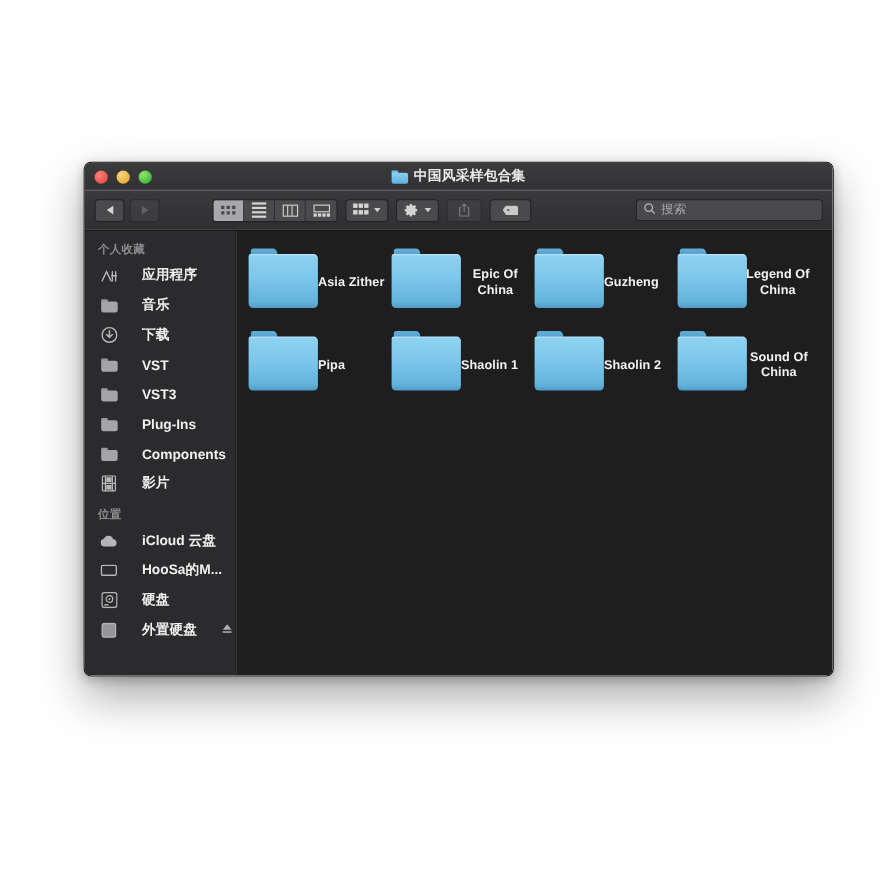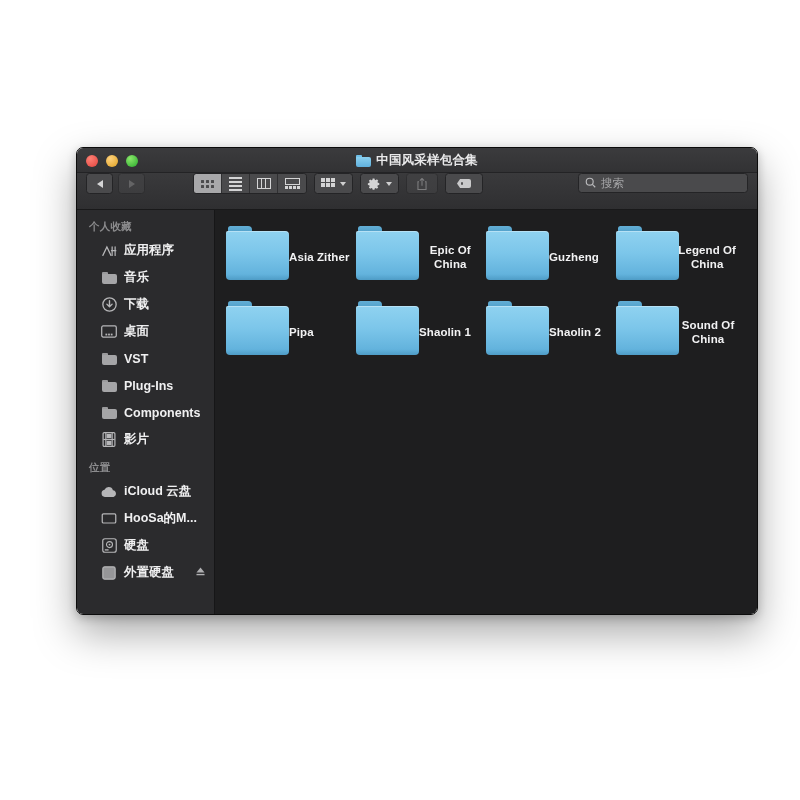--- a/index.html
+++ b/index.html
@@ -90,20 +90,21 @@
     font-weight: bold;
     letter-spacing: .2px;
   }
 
   
   .toolbar {
     height: 37px;
     background: linear-gradient(#3a3a3c, #2f2f31);
     border-bottom: 1px solid #19191a;
     display: flex;
+    align-items: center;
     padding: 0 9px;
     gap: 7px;
     flex: 0 0 auto;
   }
 
   .btn {
     background: #4a4a4c;
     border: 1px solid #242426;
     border-radius: 3.5px;
     height: 21px;
@@ -243,22 +244,22 @@
     font-size: 10.5px;
     font-weight: bold;
     padding: 3px 0 3px 12px;
     letter-spacing: .2px;
   }
   .sec-head.second { padding-top: 8px; }
   .side-item {
     height: 27px;
     display: flex;
     align-items: center;
-    gap: 7px;
-    padding-left: 24px;
+    gap: 22px;
+    padding-left: 14px;
     padding-right: 8px;
     color: #f0f0f1;
     font-size: 12.5px;
     font-weight: bold;
     white-space: nowrap;
   }
   .side-ico {
     width: 16px; height: 16px;
     flex: 0 0 auto;
     display: flex;
@@ -481,39 +482,34 @@
       <div class="side-item">
         <span class="side-ico">
           <svg width="15" height="15" viewBox="0 0 16 16" fill="none">
             <circle cx="8" cy="8" r="7.1" stroke="#b6b6b8" stroke-width="1.4"></circle>
             <path d="M8 4v6.2M5.2 7.6 8 10.4l2.8-2.8" stroke="#b6b6b8" stroke-width="1.5" stroke-linecap="round" stroke-linejoin="round" fill="none"></path>
           </svg>
         </span>
         <span>下载</span>
       </div>
 
-      <div class="side-item">
-        <span class="side-ico">
-          <svg width="16" height="13" viewBox="0 0 18 14" fill="none">
-            <rect x="0.8" y="0.8" width="16.4" height="12.4" rx="1.6" stroke="#b6b6b8" stroke-width="1.4"></rect>
-            <rect x="5" y="9.4" width="2" height="2" fill="#b6b6b8"></rect>
-            <rect x="8" y="9.4" width="2" height="2" fill="#b6b6b8"></rect>
-            <rect x="11" y="9.4" width="2" height="2" fill="#b6b6b8"></rect>
-          </svg>
-        </span>
-        <span>桌面</span>
-      </div>
 
       <div class="side-item">
         <span class="side-ico">
             <span class="sf"></span>
           </span>
         <span>VST</span>
       </div>
 
+      <div class="side-item">
+        <span class="side-ico">
+            <span class="sf"></span>
+          </span>
+        <span>VST3</span>
+      </div>
 
       <div class="side-item">
         <span class="side-ico">
             <span class="sf"></span>
           </span>
         <span>Plug-Ins</span>
       </div>
 
       <div class="side-item">
         <span class="side-ico">

